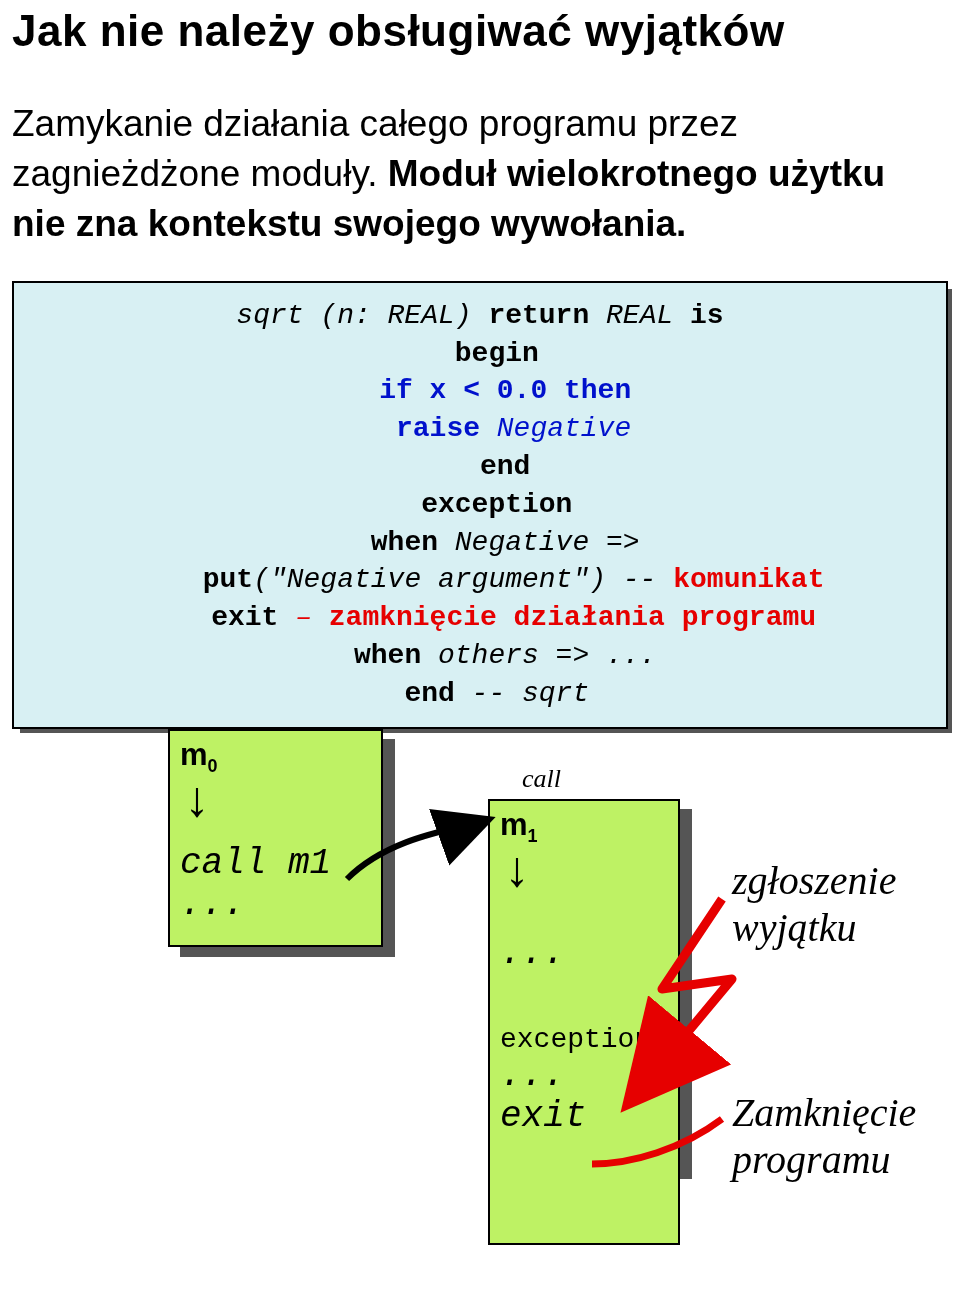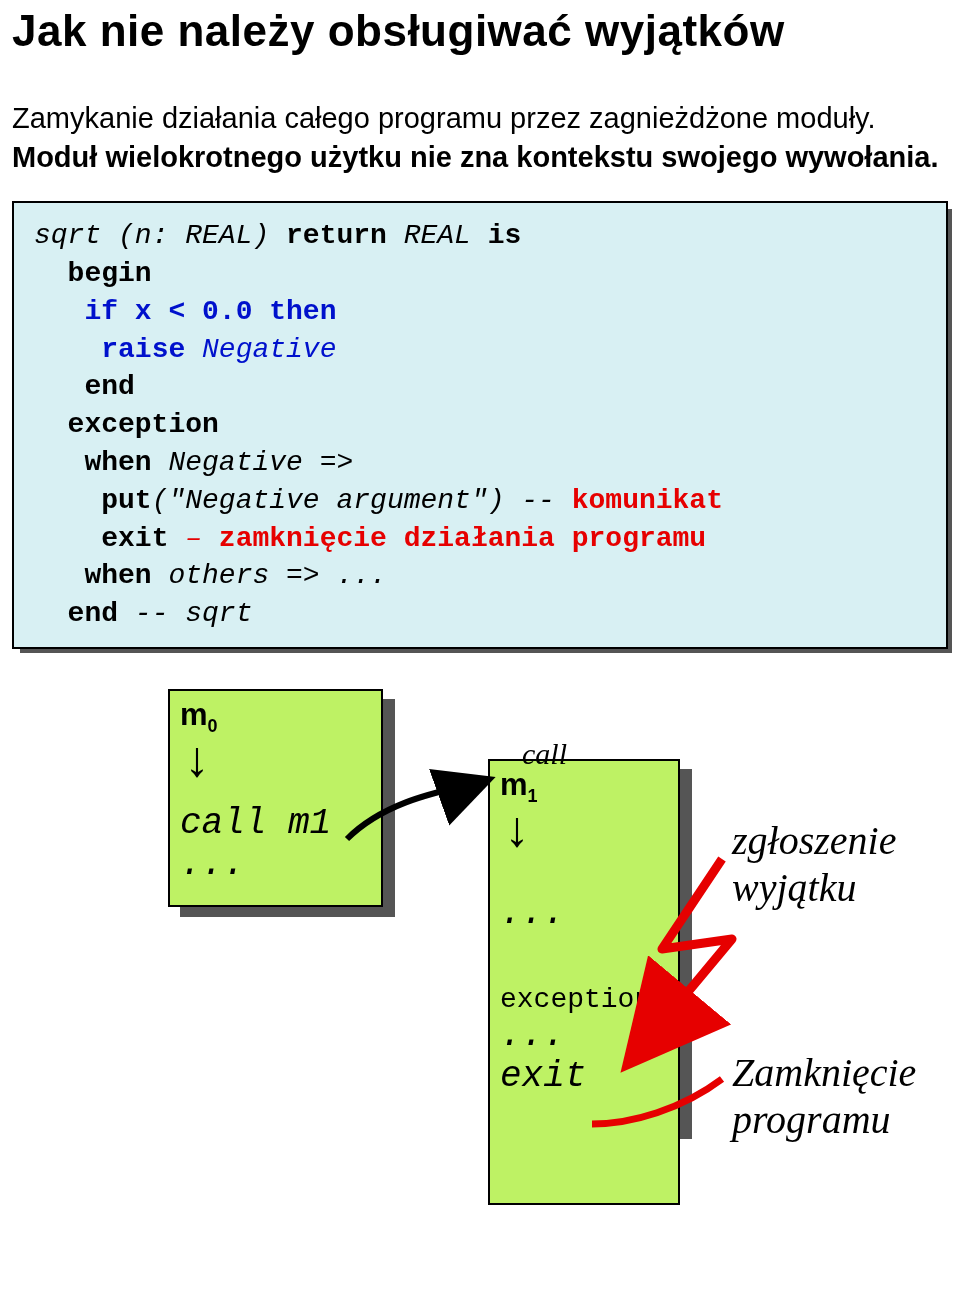--- a/index.html
+++ b/index.html
@@ -12,29 +12,29 @@
     padding: 6px 12px 12px 12px;
     position: relative;
   }
   .title {
     font-size: 44px;
     font-weight: bold;
     margin-bottom: 43px;
     letter-spacing: 0.5px;
   }
   .para {
-    font-size: 29px;
+    font-size: 37px;
     line-height: 1.35;
-    margin-bottom: 24px;
+    margin-bottom: 32px;
   }
   .bold { font-weight: bold; }
 
   .code-wrap {
     position: relative;
-    margin-bottom: 40px;
+    text-align: center;
   }
   .code-shadow {
     position: absolute;
     top: 8px; left: 8px; right: -4px; bottom: -4px;
     background: #555;
     z-index: 0;
   }
   .code-box {
     position: relative;
     z-index: 1;
@@ -78,23 +78,23 @@
     line-height: 0.8;
     font-weight: bold;
     margin: 6px 0 0 2px;
   }
   .mono { font-family: "Courier New", monospace; font-size: 28px; }
   .mono-ital { font-family: "Courier New", monospace; font-size: 36px; font-style: italic; }
 
   .call-label {
     position: absolute;
     left: 360px;
-    top: 48px;
+    top: 35px;
     font-family: "Times New Roman", serif;
-    font-size: 30px;
+    font-size: 26px;
     font-style: italic;
   }
   .ann-label {
     position: absolute;
     font-family: "Times New Roman", serif;
     font-size: 40px;
     font-style: italic;
     color: #000;
   }
   .ann1 { left: 570px; top: 128px; }

